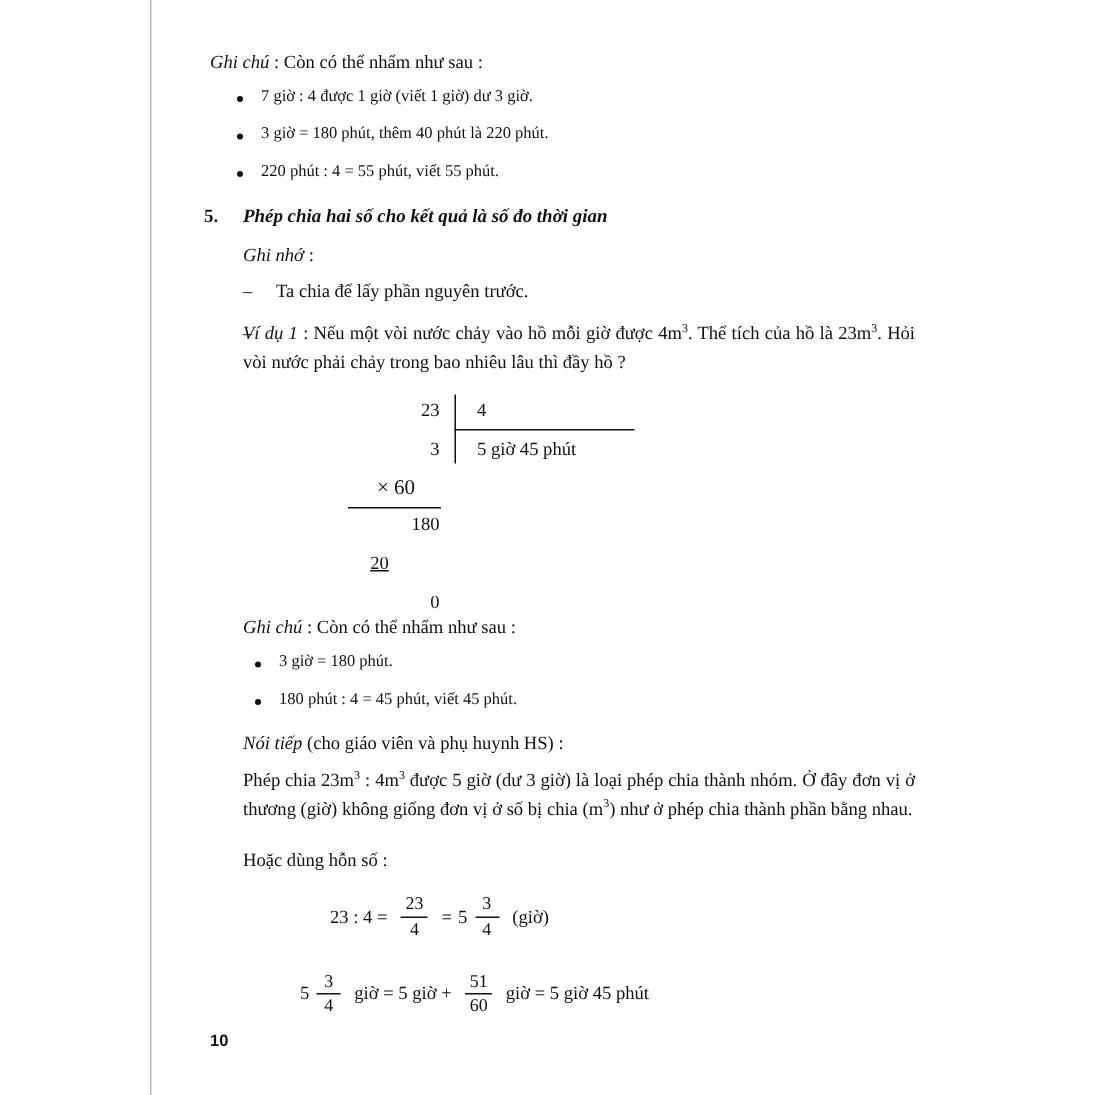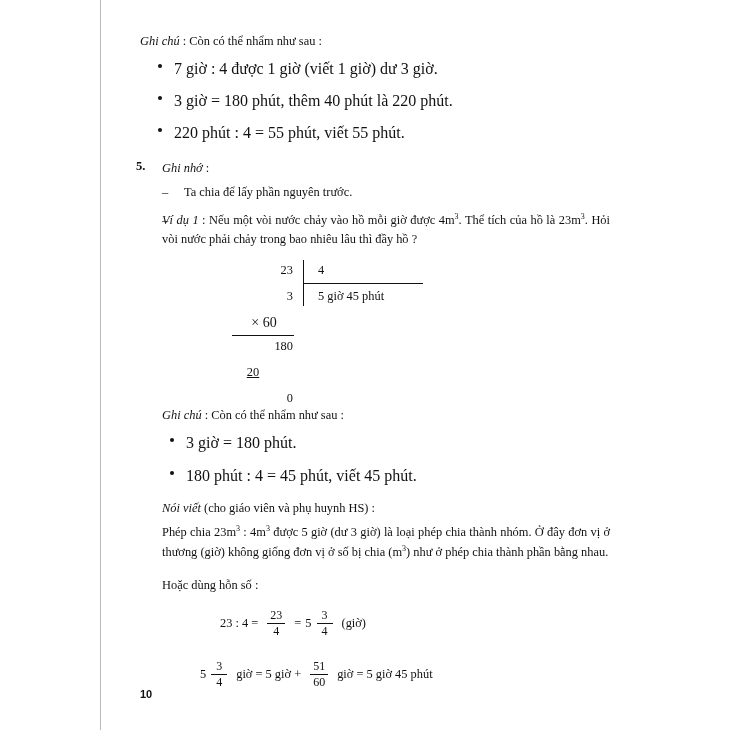--- a/index.html
+++ b/index.html
@@ -44,21 +44,21 @@
     font-size: 12.4px;
     margin: 0 0 8px 0;
   }
   ul.bullets {
     list-style: none;
     margin: 0 0 4px 0;
     padding: 0 0 0 16px;
   }
   ul.bullets li {
     position: relative;
-    font-size: 16px;
+    font-size: 11px;
     line-height: 1.45;
     margin: 0 0 9px 0;
     padding-left: 18px;
   }
   ul.bullets li::before {
     content: "";
     position: absolute;
     left: 2px;
     top: 7px;
     width: 4px;
@@ -246,20 +246,21 @@
       <span>: Còn có thể nhẩm như sau :</span>
     </p>
     <ul class="bullets">
       <li>7 giờ : 4 được 1 giờ (viết 1 giờ) dư 3 giờ.</li>
       <li>3 giờ = 180 phút, thêm 40 phút là 220 phút.</li>
       <li>220 phút : 4 = 55 phút, viết 55 phút.</li>
     </ul>
 
     <p class="section-head" style="margin-left:22px;">
       <span class="num">5.</span>
+      <span>Phép chia hai số cho kết quả là số đo thời gian</span>
     </p>
 
     <p class="line indent">
       <span class="it">Ghi nhớ</span>
       <span>:</span>
     </p>
 
     <p class="dash-item" style="margin-left:22px;">
       <span class="dash">–</span>
       <span>Ta chia để lấy phần nguyên trước.</span>
@@ -290,21 +291,21 @@
     <p class="note-head indent">
       <span class="it">Ghi chú</span>
       <span>: Còn có thể nhẩm như sau :</span>
     </p>
     <ul class="bullets" style="padding-left:28px;">
       <li>3 giờ = 180 phút.</li>
       <li>180 phút : 4 = 45 phút, viết 45 phút.</li>
     </ul>
 
     <p class="line indent" style="margin-top:12px;">
-      <span class="it">Nói viết</span>
+      <span class="it">Nói tiếp</span>
       <span>(cho giáo viên và phụ huynh HS) :</span>
     </p>
 
     <p class="para indent" style="text-align:justify;">
       <span>Phép chia 23m</span><sup>3</sup><span> : 4m</span><sup>3</sup><span> được 5 giờ (dư 3 giờ) là loại phép chia thành nhóm. Ở đây đơn vị ở thương (giờ) không giống đơn vị ở số bị chia (m</span><sup>3</sup><span>) như ở phép chia thành phần bằng nhau.</span>
     </p>
 
     <p class="line indent" style="margin-top:14px;">Hoặc dùng hỗn số :</p>
 
     <div class="eqrow">

